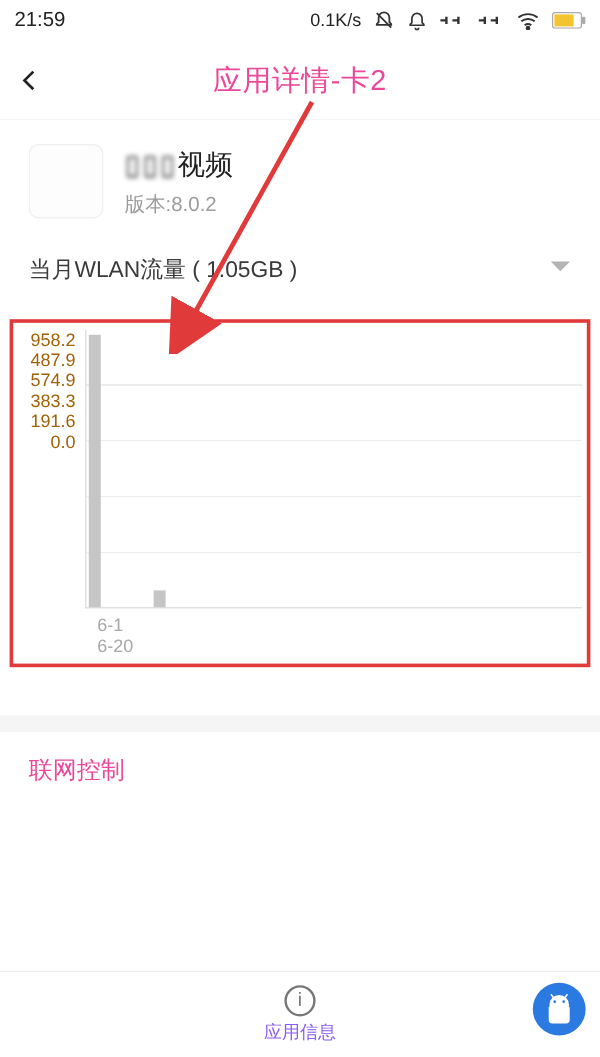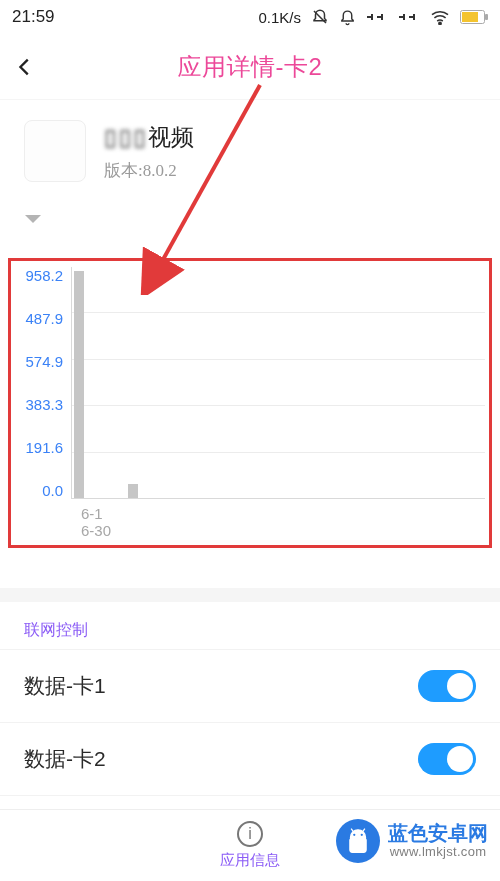--- a/index.html
+++ b/index.html
@@ -14,42 +14,42 @@
 
   
   .header { height: 66px; display: flex; align-items: center; justify-content: center; position: relative; border-bottom: 1px solid #f5f5f5; }
   .header .back { position: absolute; left: 14px; top: 0; bottom: 0; display: flex; align-items: center; }
   .header .title { font-size: 24px; color: #ec4899; letter-spacing: 0.5px; }
 
   
   .appinfo { display: flex; align-items: flex-end; padding: 20px 24px 16px 24px; gap: 18px; }
   .appicon { width: 62px; height: 62px; border-radius: 8px; background: #fdfdfd; border: 1px solid #eee; }
   .appmeta .appname { font-size: 23px; color: #222; margin-bottom: 6px; }
-  .appmeta .appver  { font-size: 17px; color: #9b9b9b; font-family: Liberation Serif, serif; }
+  .appmeta .appver  { font-size: 17px; color: #9b9b9b; }
 
   
   .dropdownrow { display: flex; align-items: center; padding: 14px 24px 14px 24px; }
   .dropdownrow .dd-label { font-size: 19px; color: #3a3a3a; flex: 1; }
   .dropdownrow .dd-chev { color: #b4b4b4; }
 
   
   .chartblock { padding: 14px 8px 40px 8px; }
   .chartframe { border: 3px solid #e13a3a; padding: 6px 4px 6px 4px; }
   .chart { display: flex; height: 232px; }
-  .ylabels { width: 56px; display: flex; flex-direction: column; justify-content: space-between; align-items: flex-end; padding-right: 8px; font-size: 15px; color: #3b82f6; }
+  .ylabels { width: 56px; display: flex; flex-direction: column; justify-content: flex-start; align-items: flex-end; padding-right: 8px; font-size: 15px; color: #a16207; }
   .plot { flex: 1; position: relative; border-left: 1px solid #d9d9d9; border-bottom: 1px solid #d9d9d9; background:
     repeating-linear-gradient(to top, transparent 0, transparent 45.4px, #ececec 45.4px, #ececec 46.4px); }
   .bar { position: absolute; bottom: 0; width: 10px; background: #c6c6c6; }
   .xlabels { display: flex; margin-left: 56px; justify-content: space-between; font-size: 15px; color: #a7a7a7; padding: 6px 4px 0 10px; flex-direction: column; }
 
   
   .section-gap { height: 14px; background: #f5f5f5; }
 
   
-  .section-title { font-size: 16px; color: #8b5cf6; padding: 18px 24px 8px 24px; }
+  .section-title { font-size: 20px; color: #ec4899; padding: 18px 24px 8px 24px; }
   .switchrow { display: flex; align-items: center; padding: 20px 24px; border-top: 1px solid #f2f2f2; }
   .switchrow .sw-label { flex: 1; font-size: 21px; color: #2a2a2a; }
   .switch { width: 58px; height: 32px; border-radius: 16px; background: #1e9cff; position: relative; }
   .switch .knob { width: 26px; height: 26px; border-radius: 50%; background: #fff; position: absolute; top: 3px; right: 3px; }
 
   
   .bottombar { position: absolute; bottom: 0; left: 0; right: 0; height: 72px; background: #fff; border-top: 1px solid #eee; display: flex; flex-direction: column; align-items: center; justify-content: center; }
   .bottombar .info-icon { width: 26px; height: 26px; border: 2px solid #777; border-radius: 50%; display: flex; align-items: center; justify-content: center; font-size: 16px; color: #777; margin-bottom: 4px; }
   .bottombar .info-label { font-size: 15px; color: #8b5cf6; }
 
@@ -126,20 +126,21 @@
 
   <div class="appinfo">
     <div class="appicon"></div>
     <div class="appmeta">
       <div class="appname"><span class="obscured">▯▯▯</span><span>视频</span></div>
       <div class="appver">版本:8.0.2</div>
     </div>
   </div>
 
   <div class="dropdownrow">
+    <div class="dd-label">当月WLAN流量 ( 1.05GB )</div>
     <div class="dd-chev">
       <svg width="18" height="12" viewBox="0 0 18 12" fill="#b4b4b4">
           <path d="M1 1l8 8 8-8z"></path>
         </svg>
     </div>
   </div>
 
   <div class="chartblock">
     <div class="chartframe">
       <div class="chart">
@@ -151,65 +152,41 @@
             <span>191.6</span>
             <span>0.0</span>
           </div>
         <div class="plot" id="plot">
             <div class="bar" style="height: 227px; left: 2px;"></div>
             <div class="bar" style="height: 14.2142px; left: 56.069px;"></div>
           </div>
       </div>
       <div class="xlabels">
         <span>6-1</span>
-        <span>6-30</span>
+        <span>6-20</span>
       </div>
     </div>
   </div>
 
   <div class="section-gap"></div>
 
   <div class="section-title">联网控制</div>
-  <div id="switchrows">
-      <div class="switchrow">
-        <div class="sw-label">数据-卡1</div>
-        <div class="switch">
-          <div class="knob"></div>
-        </div>
-      </div>
-      <div class="switchrow">
-        <div class="sw-label">数据-卡2</div>
-        <div class="switch">
-          <div class="knob"></div>
-        </div>
-      </div>
-      <div class="switchrow">
-        <div class="sw-label">WLAN</div>
-        <div class="switch">
-          <div class="knob"></div>
-        </div>
-      </div>
-    </div>
 
   <div class="bottombar">
     <div class="info-icon">i</div>
     <div class="info-label">应用信息</div>
   </div>
 
   <div class="watermark">
     <div class="wm-badge">
       <svg width="30" height="30" viewBox="0 0 24 24" fill="#fff">
           <path d="M6 9a6 6 0 0 1 12 0v1H6V9zm-.5 2h13v8a2 2 0 0 1-2 2h-9a2 2 0 0 1-2-2v-8zM8 4L6.5 2M16 4l1.5-2" stroke="#fff" stroke-width="1"></path>
           <circle cx="9" cy="7" r="0.9" fill="#2a7ae2"></circle>
           <circle cx="15" cy="7" r="0.9" fill="#2a7ae2"></circle>
         </svg>
-    </div>
-    <div class="wm-text">
-      <div class="wm-main">蓝色安卓网</div>
-      <div class="wm-sub">www.lmkjst.com</div>
     </div>
   </div>
 
   <svg class="arrow" style="left:140px; top:75px;" width="150" height="220">
     <defs>
         <marker id="ah" markerWidth="12" markerHeight="12" refX="2" refY="6" orient="auto">
           <path d="M0 0L12 6L0 12z" fill="#e13a3a"></path>
         </marker>
       </defs>
     <line x1="120" y1="10" x2="20" y2="190" stroke="#e13a3a" stroke-width="4" marker-end="url(#ah)"></line>

